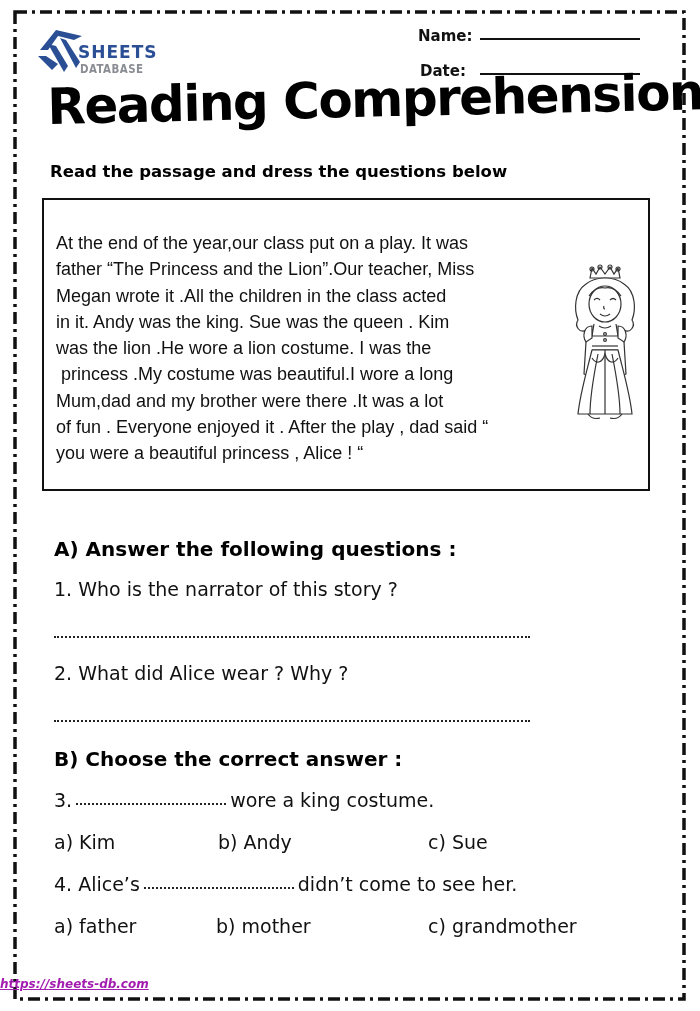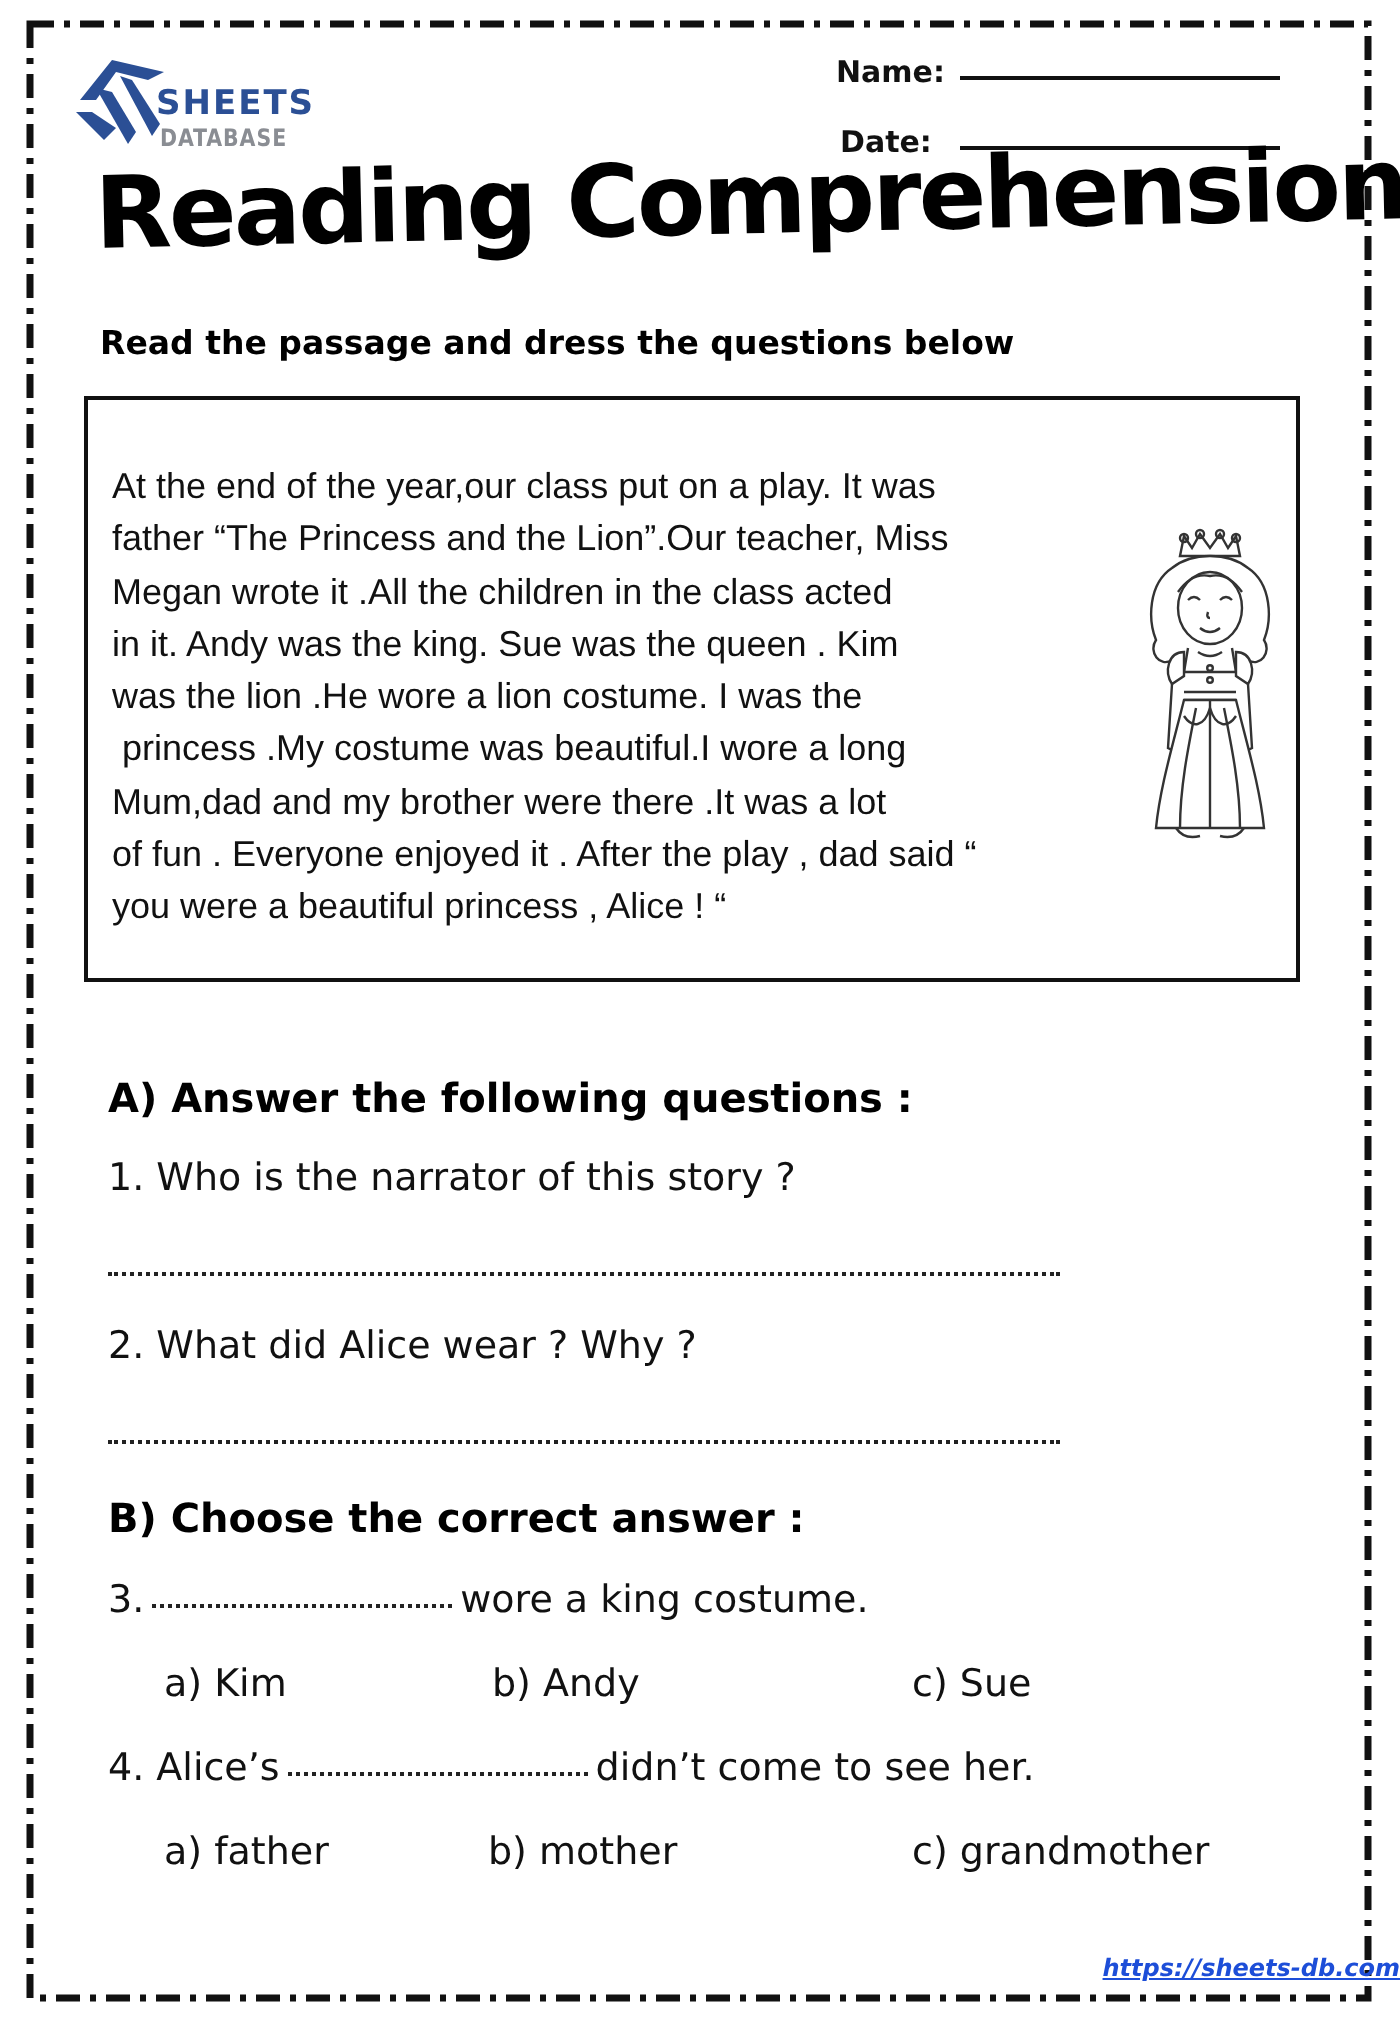--- a/index.html
+++ b/index.html
@@ -25,24 +25,24 @@
 
     .passage-box { position: absolute; left: 42px; top: 198px; width: 608px; height: 293px; border: 2px solid #111; }
     .passage { position: absolute; left: 12px; top: 11px; width: 590px; font-family: Liberation Sans, sans-serif; font-size: 18px; line-height: 26.3px; color: #111; margin-top: 19px; }
     .passage .pl { display: block; white-space: pre; }
 
     .princess { position: absolute; left: 522px; top: 64px; width: 78px; height: 160px; }
 
     .section-title { position: absolute; left: 54px; font-family: "DejaVu Sans", sans-serif; font-weight: bold; font-size: 20px; color: #000; }
     .question { position: absolute; left: 54px; font-family: "DejaVu Sans", sans-serif; font-size: 19px; color: #111; white-space: nowrap; }
     .answer-line { position: absolute; left: 54px; width: 476px; height: 3px; border-top: 2px dotted #222; }
-    .option { position: absolute; font-family: "DejaVu Sans", sans-serif; font-size: 19px; color: #111; white-space: nowrap; margin-left: 28px; }
+    .option { position: absolute; font-family: "DejaVu Sans", sans-serif; font-size: 19px; color: #111; white-space: nowrap; }
     .blank { display: inline-block; width: 150px; border-bottom: 2px dotted #222; height: 1px; vertical-align: 2px; margin: 0 4px; }
 
-    .footer-link { position: absolute; left: 0; width: 700px; top: 977px; text-align: right; font-family: "DejaVu Sans", sans-serif; font-style: italic; font-weight: bold; font-size: 12px; color: #1d4ed8; text-decoration: underline; }
+    .footer-link { position: absolute; left: 0; width: 700px; top: 977px; text-align: left; font-family: "DejaVu Sans", sans-serif; font-style: italic; font-weight: bold; font-size: 12px; color: #a21caf; text-decoration: underline; }
   </style>
 </head>
 <body>
 
 <div class="page-border">
   <svg width="673" height="991" viewBox="0 0 673 991">
     <rect x="2" y="2" width="669" height="987" fill="none" stroke="#111" stroke-width="3.5" stroke-dasharray="12,5,3,5"></rect>
   </svg>
 </div>
 

